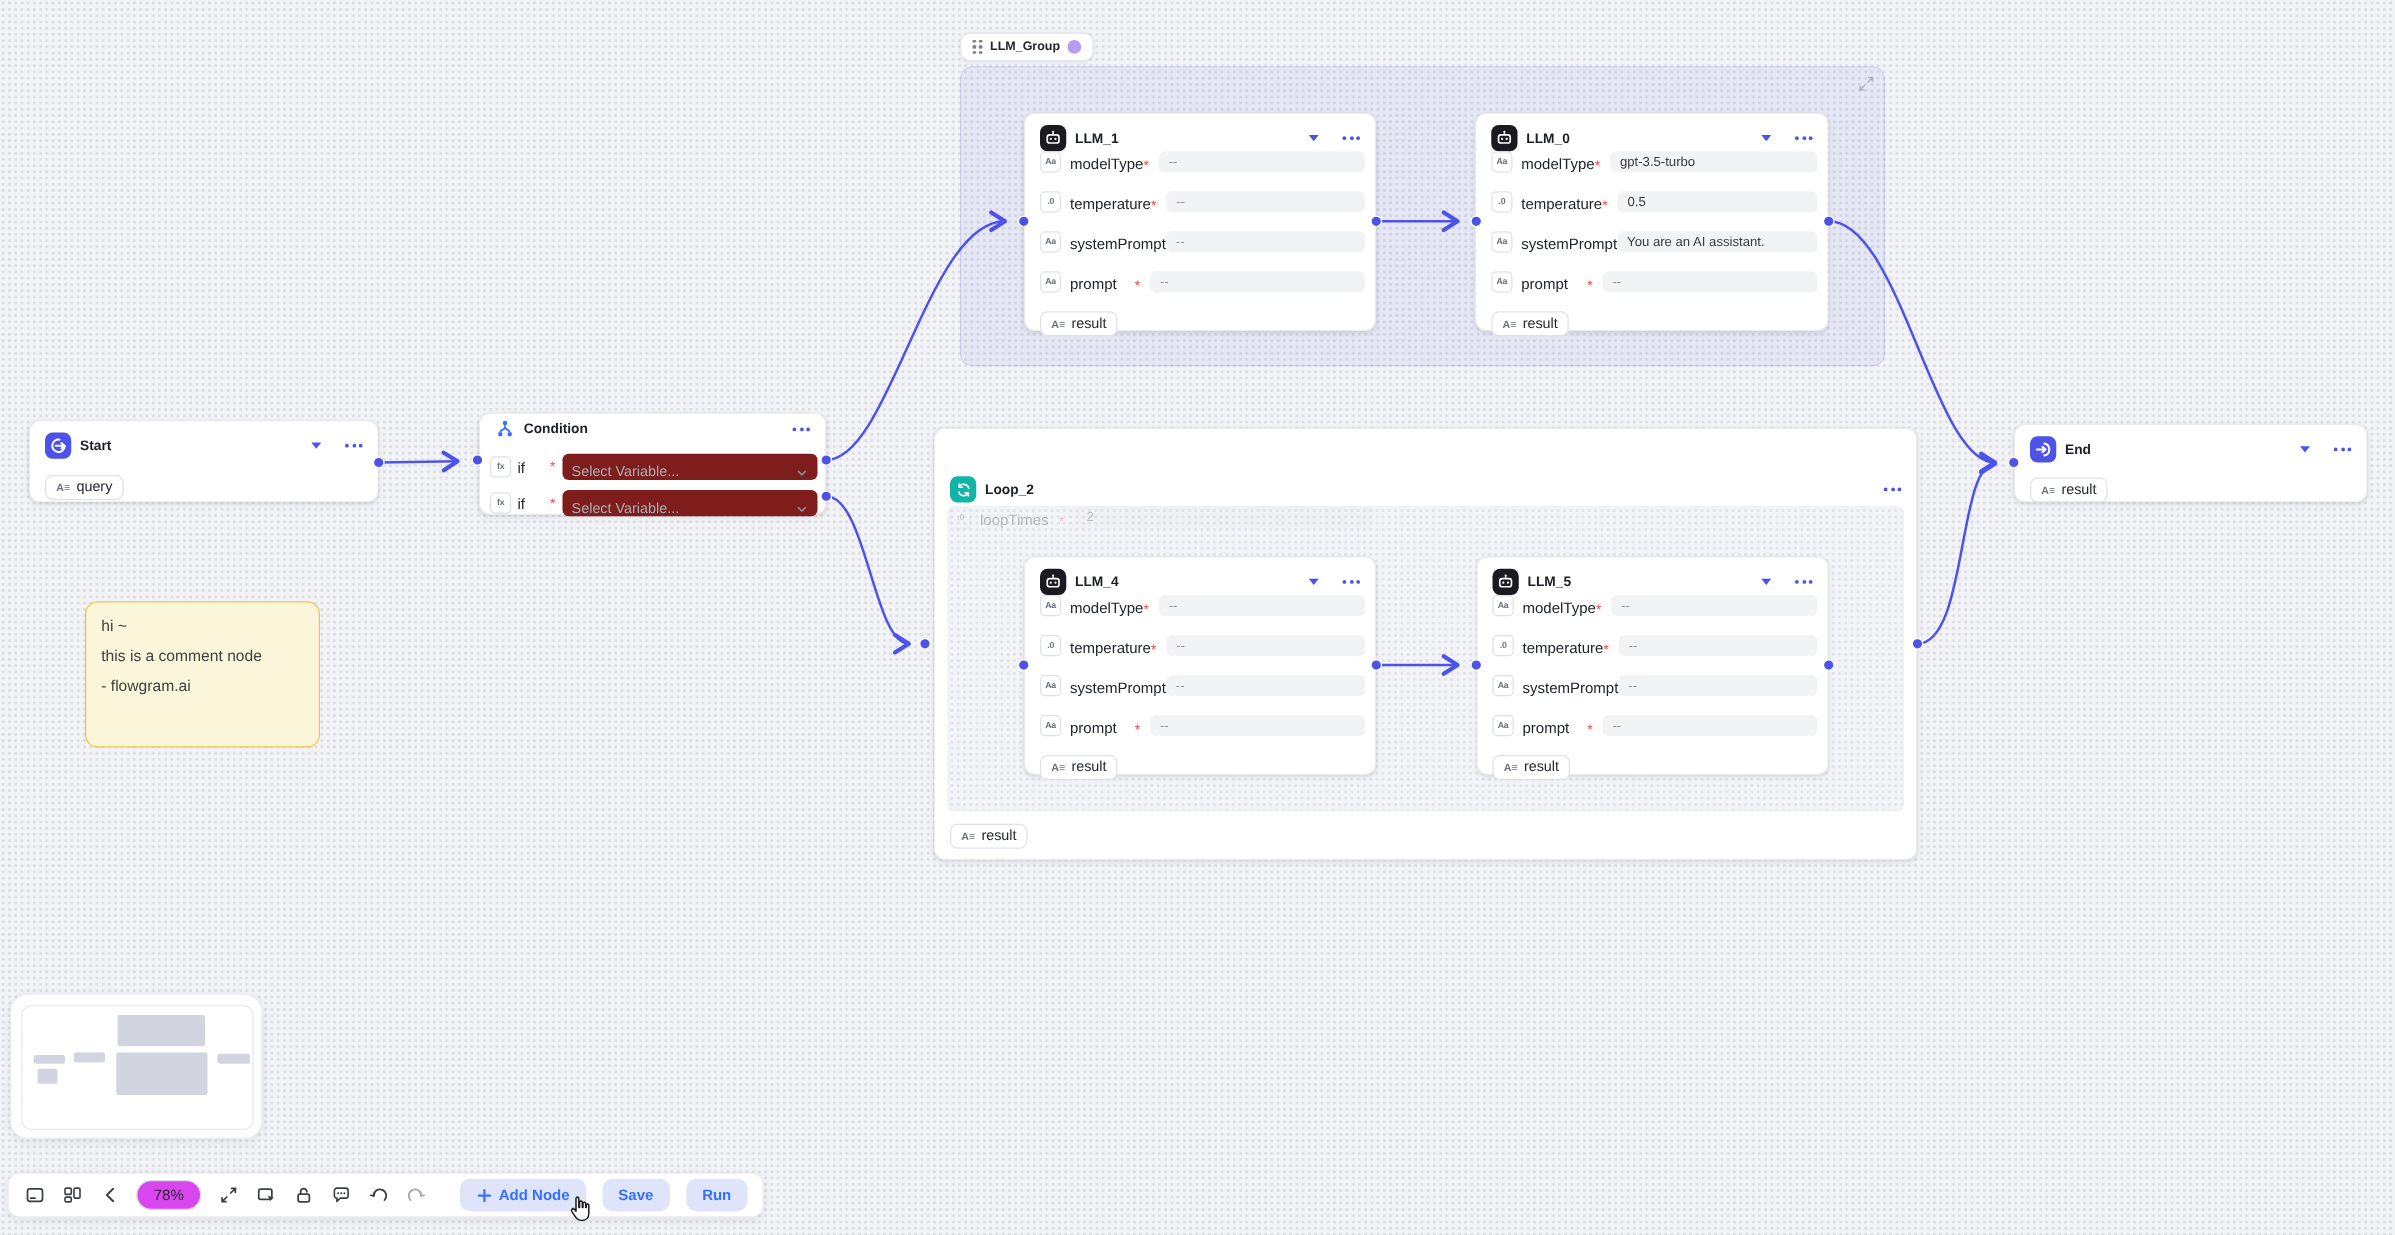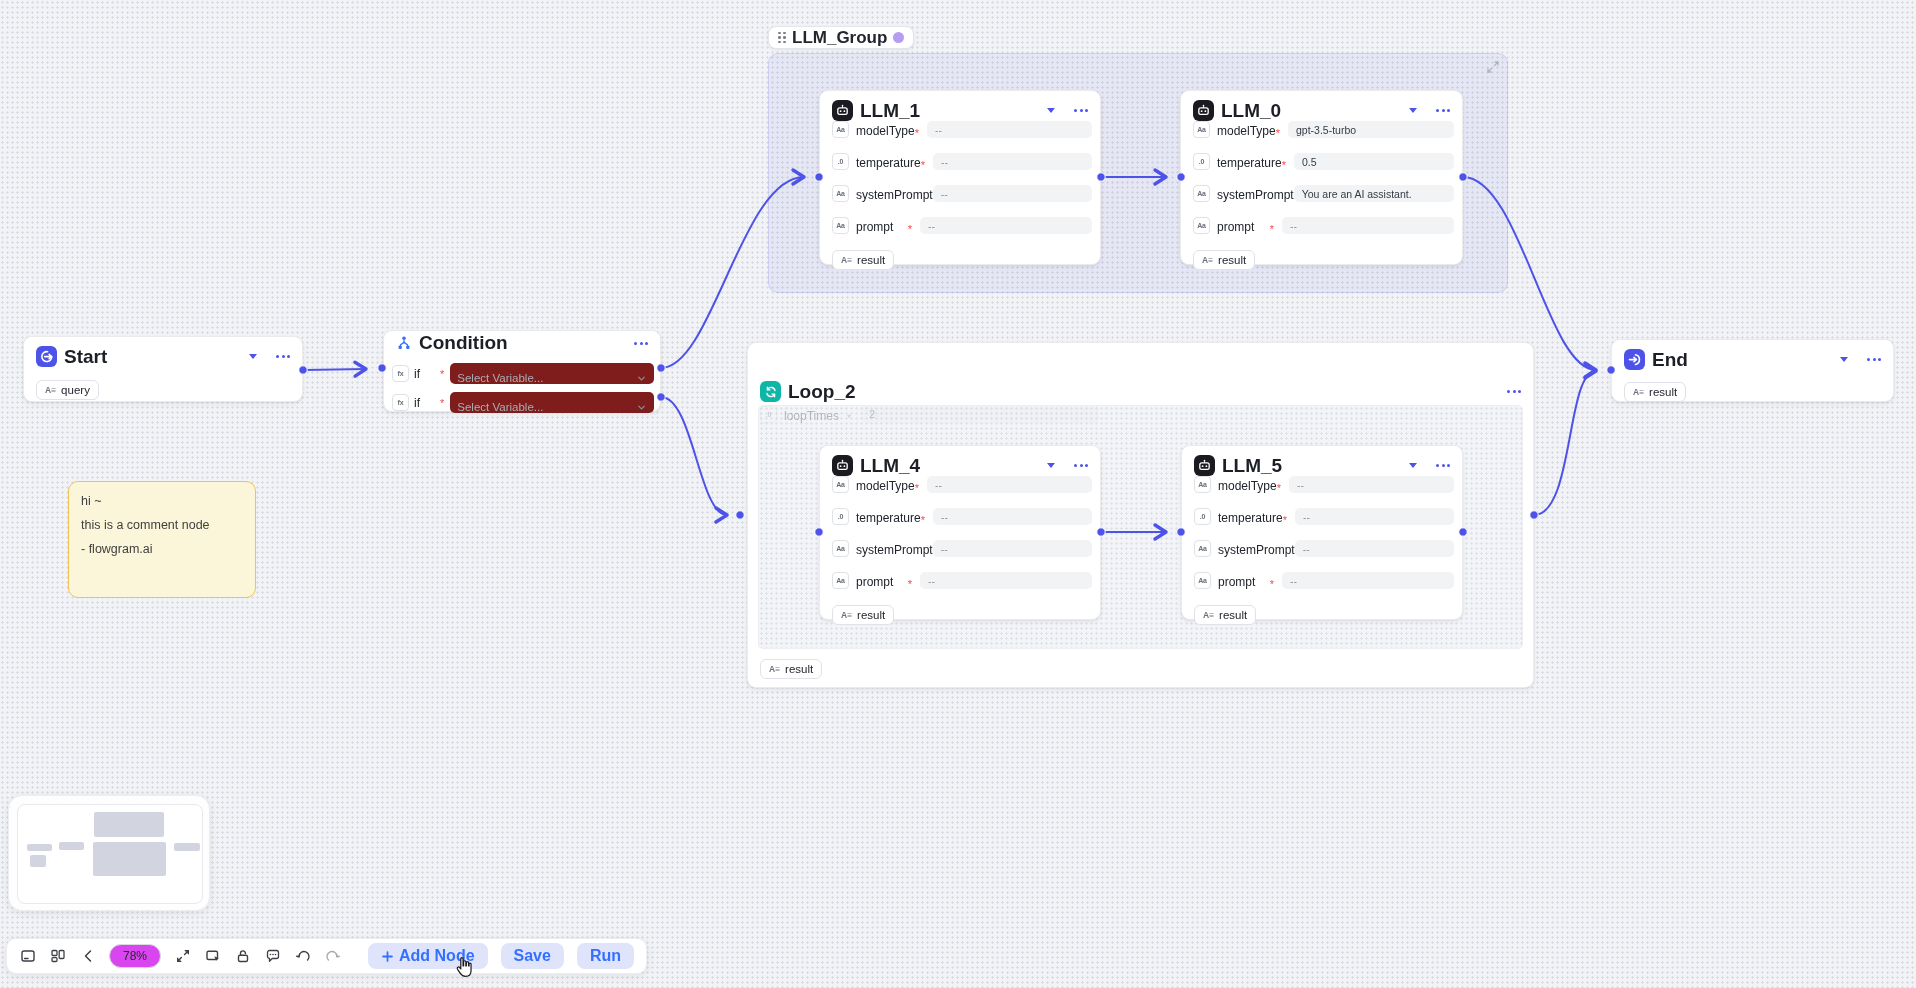--- a/index.html
+++ b/index.html
@@ -23,35 +23,35 @@
   }
   .group-collapse { position:absolute; right:7px; top:6px; opacity:.55; cursor:pointer; }
   .group-chip {
     position:absolute; left:768px; top:26px; height:23px; z-index:12;
     background:#fff; border:1px solid #e4e5ec; border-radius:8px;
     box-shadow:0 1px 3px rgba(0,0,0,0.07);
     display:flex; align-items:center; gap:6px; padding:0 9px;
   }
   .drag-dots { display:grid; grid-template-columns:repeat(2,3px); grid-gap:2px; }
   .drag-dots i { width:2.5px; height:2.5px; border-radius:50%; background:#7b7f8a; }
-  .group-chip .g-label { font-size:17px; font-weight:600; color:#23262d; }
+  .group-chip .g-label { font-size:10px; font-weight:600; color:#23262d; }
   .g-dot { width:11px; height:11px; border-radius:50%; background:#b49df2; }
   
   .node {
     position:absolute; background:#fff;
     border:1px solid rgba(28,31,35,0.09); border-radius:9px;
     box-shadow:0 2px 5px rgba(25,28,40,0.06), 0 1px 2px rgba(25,28,40,0.05);
     z-index:10;
   }
   .node-header { display:flex; align-items:center; gap:7px; padding:9px 12px 0 12px; height:30px; }
   .badge { width:21px; height:21px; border-radius:6px; display:flex; align-items:center; justify-content:center; flex:none; }
   .badge.indigo { background:#4d53e8; }
   .badge.dark   { background:#1a1a20; }
   .badge.teal   { background:#0fb5a7; }
-  .n-title { font-size:19px; font-weight:600; color:#1c1f26; flex:1; white-space:nowrap; }
+  .n-title { font-size:11px; font-weight:600; color:#1c1f26; flex:1; white-space:nowrap; }
   .caret { width:0; height:0; border-left:4.5px solid transparent; border-right:4.5px solid transparent;
            border-top:5.5px solid #4d53e8; margin-right:12px; cursor:pointer; }
   .menu-dots { display:flex; gap:2.5px; cursor:pointer; align-items:center; }
   .menu-dots i { width:3px; height:3px; border-radius:50%; background:#4d53e8; }
   
   .frow { display:flex; align-items:flex-end; height:17px; margin:0 8px 15px 12px; }
   .frow:first-of-type { margin-top:6px; }
   .type-chip { width:17px; height:17px; border:1px solid #dee1e6; border-radius:4px; background:#fff;
                color:#697079; font-size:7px; font-weight:600; display:flex; align-items:center;
                justify-content:center; margin-right:7px; flex:none; letter-spacing:-0.2px; }
@@ -101,21 +101,21 @@
   .toolbar { position:absolute; left:6px; top:938px; height:36px; z-index:40;
              background:#fff; border:1px solid #ececf1; border-radius:10px;
              box-shadow:0 2px 8px rgba(20,24,40,0.08);
              display:flex; align-items:center; gap:13px; padding:0 12px; }
   .tb-icon { width:17px; height:17px; display:flex; align-items:center; justify-content:center; cursor:pointer; }
   .tb-icon.disabled { opacity:.45; }
   .zoom-input { width:52px; height:24px; border:1px solid #d9dbe0; border-radius:12px;
                 font-size:12px; color:#23262d; text-align:center; outline:none; background:#d946ef;
                 font-family:inherit; }
   .tb-btn { height:26px; border:none; border-radius:8px; background:#dfe4fb; color:#3370ff;
-            font-size:16px; font-weight:700; display:flex; align-items:center; gap:5px;
+            font-size:12px; font-weight:700; display:flex; align-items:center; gap:5px;
             padding:0 13px; cursor:pointer; font-family:inherit; }
   .tb-btn.add { margin-left:14px; }
   
   #edges { position:absolute; inset:0; z-index:30; pointer-events:none; }
   .cursor { position:absolute; left:452px; top:955px; z-index:60; pointer-events:none; }
 </style>
 </head>
 <body>
 
 <div id="canvas">

